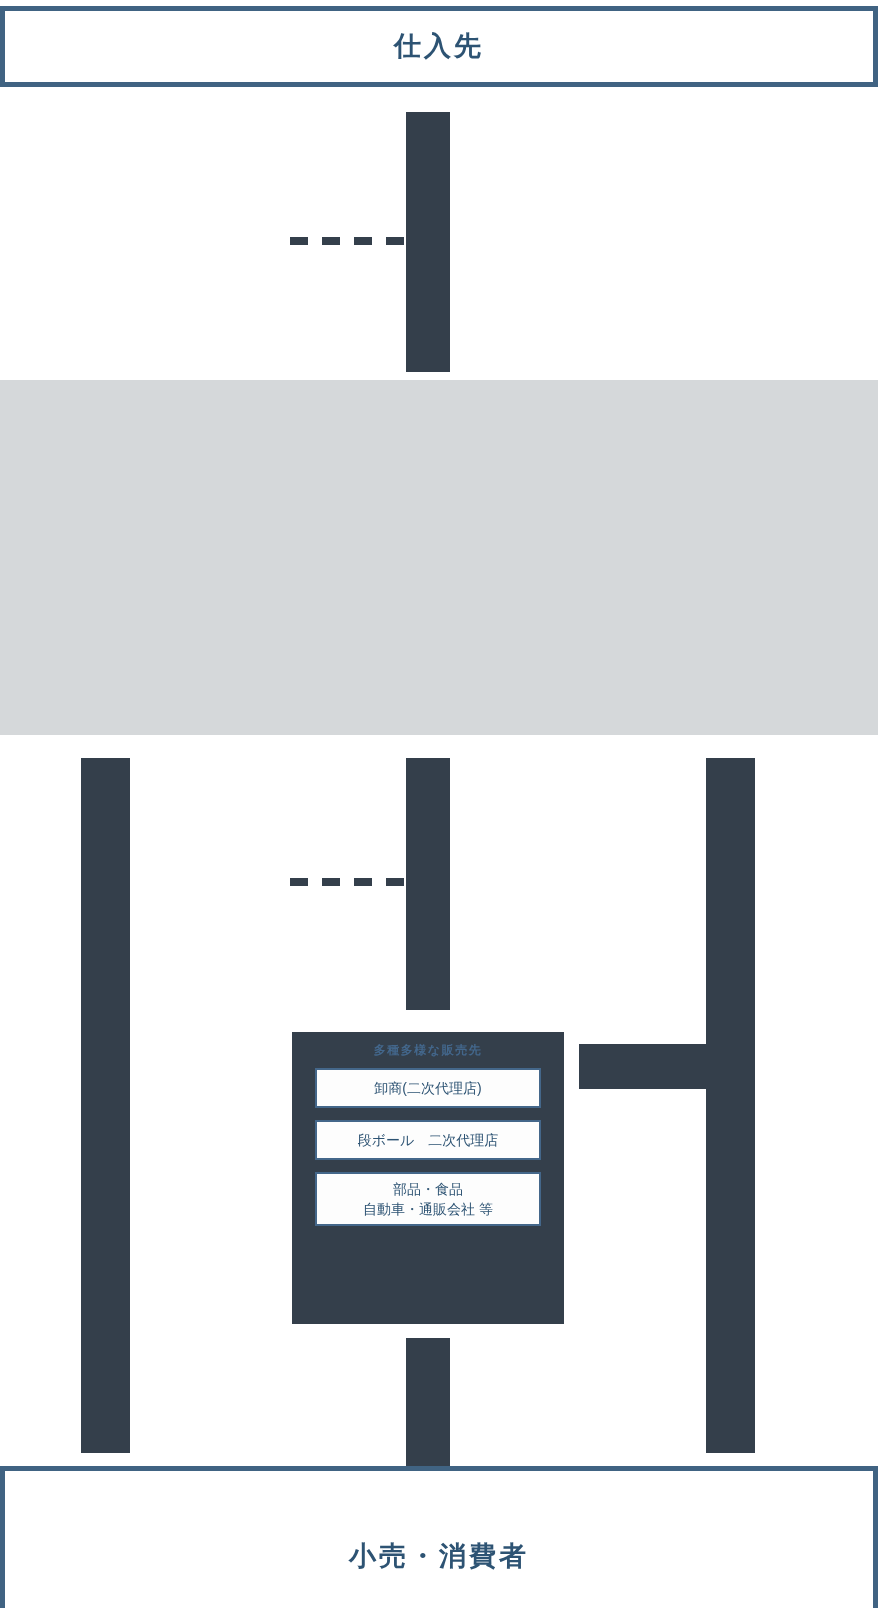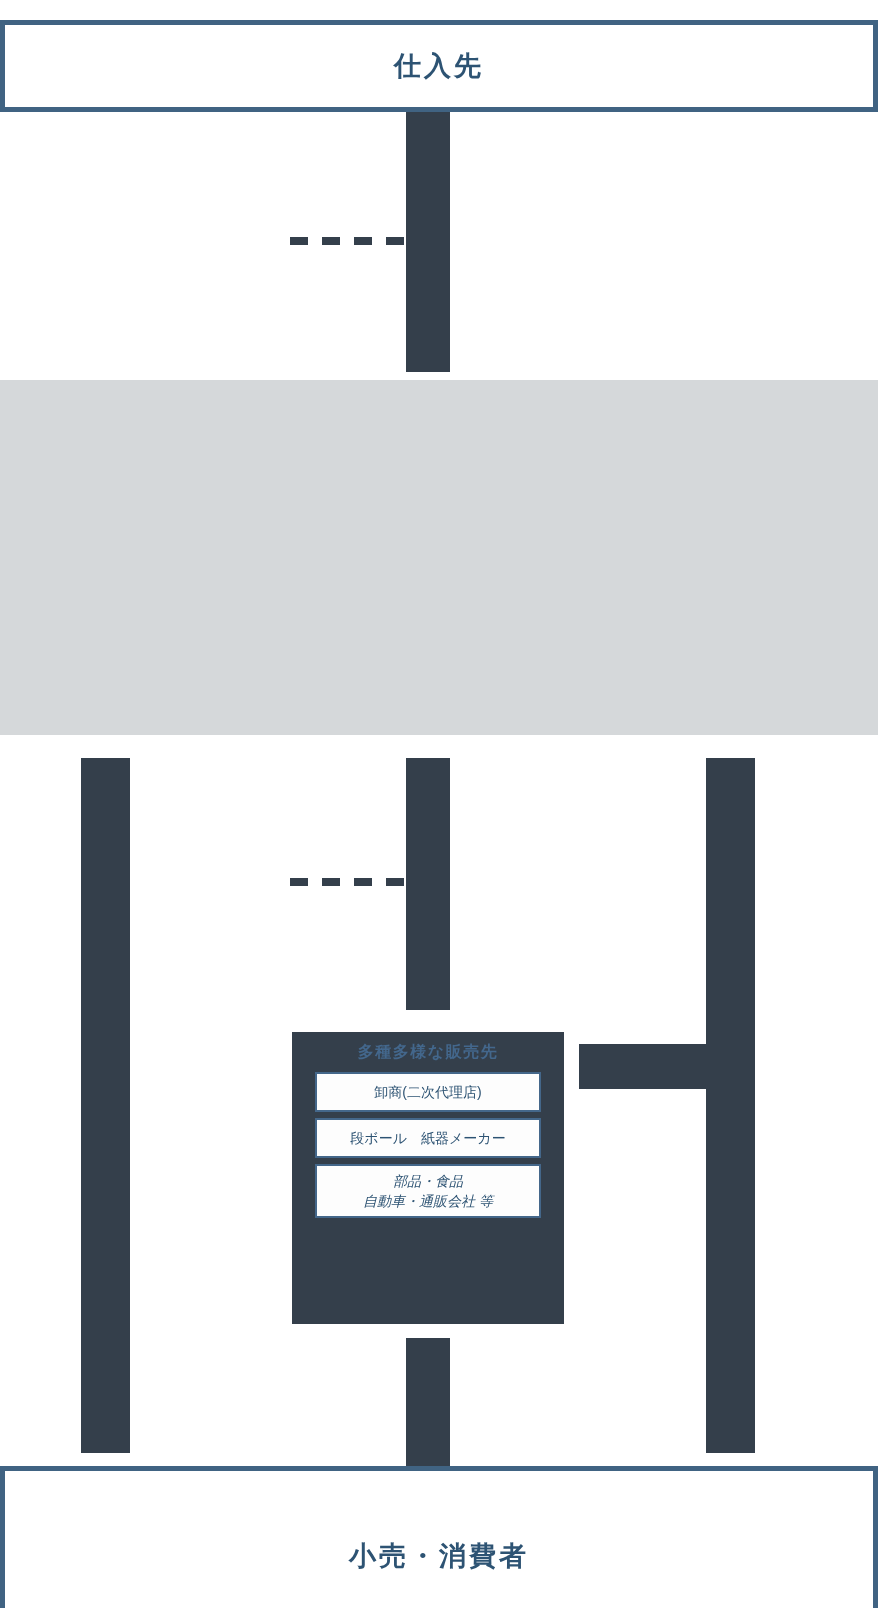--- a/index.html
+++ b/index.html
@@ -33,22 +33,22 @@
   }
   .band-label {
     color: #2d5373;
     font-size: 27px;
     font-weight: bold;
     letter-spacing: 3px;
     line-height: 1;
   }
 
   #band-top {
-    top: 20px;
-    height: 92px;
+    top: 6px;
+    height: 81px;
   }
   #band-bottom {
     top: 1466px;
     height: 180px;
     border-bottom-width: 5px;
   }
 
   
   #gray-band {
     position: absolute;
@@ -99,44 +99,44 @@
     height: 292px;
     background: #343f4b;
     box-sizing: border-box;
     padding: 12px 23px 14px 23px;
     display: flex;
     flex-direction: column;
     align-items: stretch;
   }
   #panel-title {
     color: #43678c;
-    font-size: 16px;
+    font-size: 12px;
     font-weight: bold;
     letter-spacing: 1.5px;
     text-align: center;
     line-height: 1;
     margin-bottom: 12px;
   }
   .panel-item {
     background: #fdfdfd;
     border: 2px solid #44678a;
     box-sizing: border-box;
     color: #2d5373;
     font-size: 14px;
     text-align: center;
     display: flex;
     align-items: center;
     justify-content: center;
-    margin-bottom: 6px;
+    margin-bottom: 12px;
     line-height: 1.45;
     white-space: pre-line;
   }
   .panel-item.h1 { height: 40px; }
   .panel-item.h2 { height: 54px; }
-  .panel-item:last-child { margin-bottom: 16px; font-style: italic; }
+  .panel-item:last-child { margin-bottom: 16px; }
 </style>
 </head>
 <body>
 
 <div id="canvas">
 
   <div class="band" id="band-top">
     <span class="band-label">仕入先</span>
   </div>
 
@@ -149,21 +149,21 @@
   <div class="bar" id="bar-low-center"></div>
   <div class="bar" id="bar-low-right"></div>
   <div class="dashed-line" id="dashed-low"></div>
   <div class="bar" id="bar-connector"></div>
   <div class="bar" id="bar-low-center-b"></div>
 
   <div id="panel">
     <div id="panel-title">多種多様な販売先</div>
 
     <div class="panel-item h1">卸商(二次代理店)</div>
-    <div class="panel-item h1">段ボール　紙器メーカー</div>
+    <div class="panel-item h1">段ボール　二次代理店</div>
     <div class="panel-item h2">部品・食品
 自動車・通販会社 等</div>
   </div>
 
   <div class="band" id="band-bottom">
     <span class="band-label">小売・消費者</span>
   </div>
 
 </div>
 

